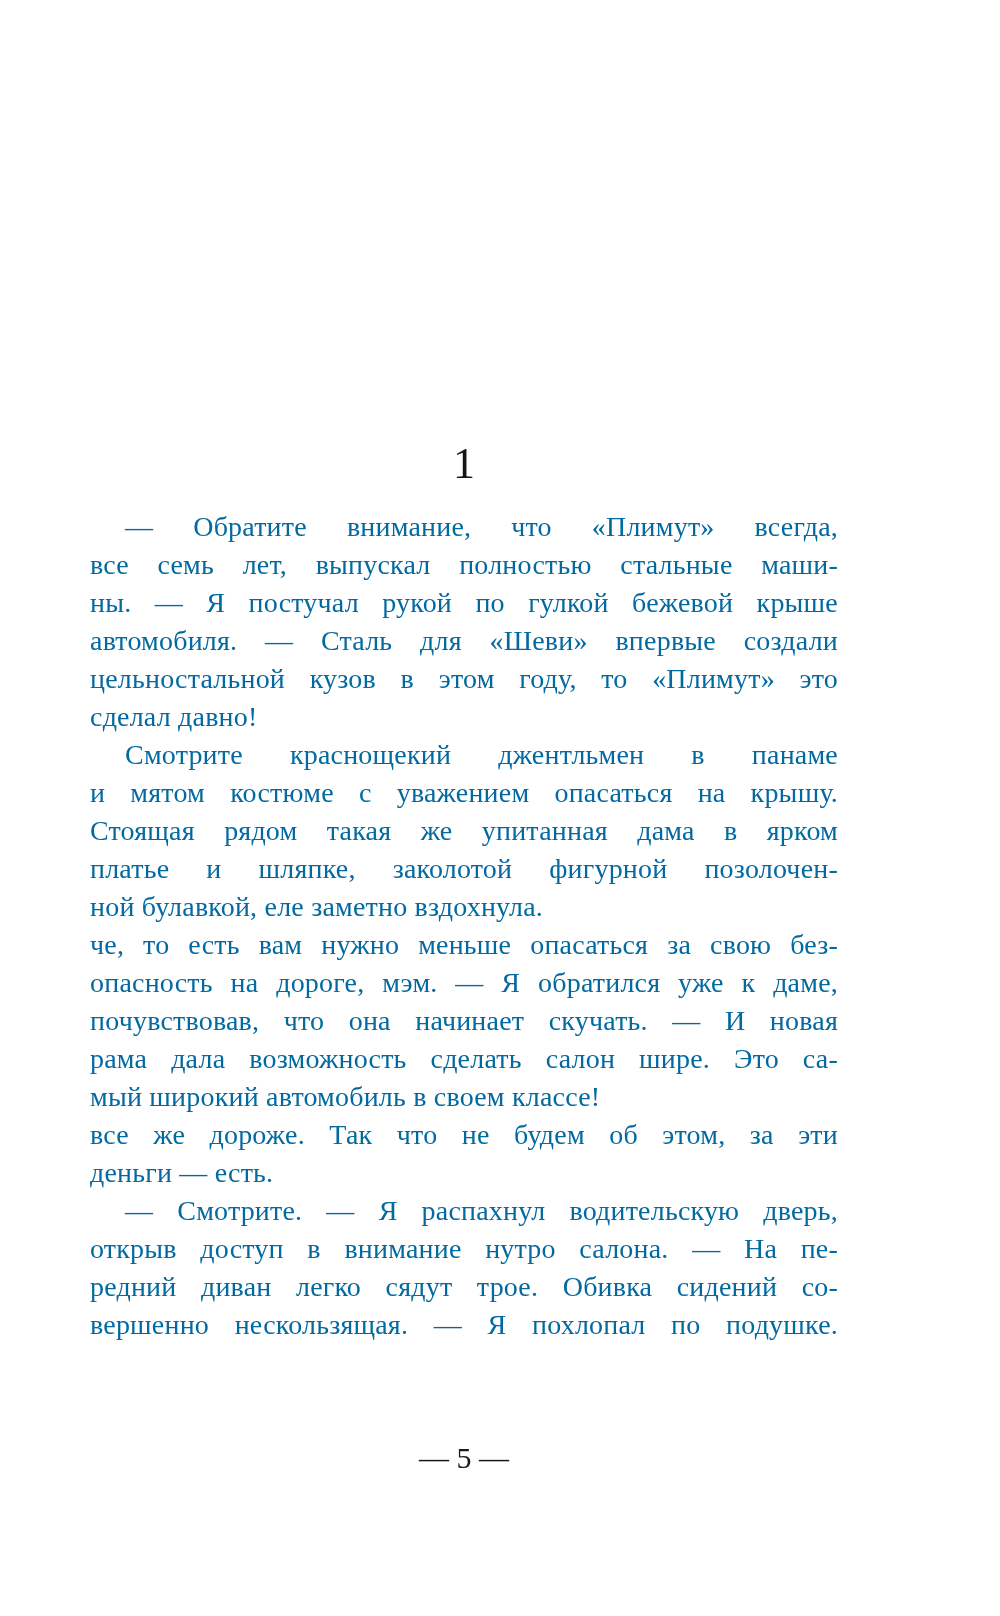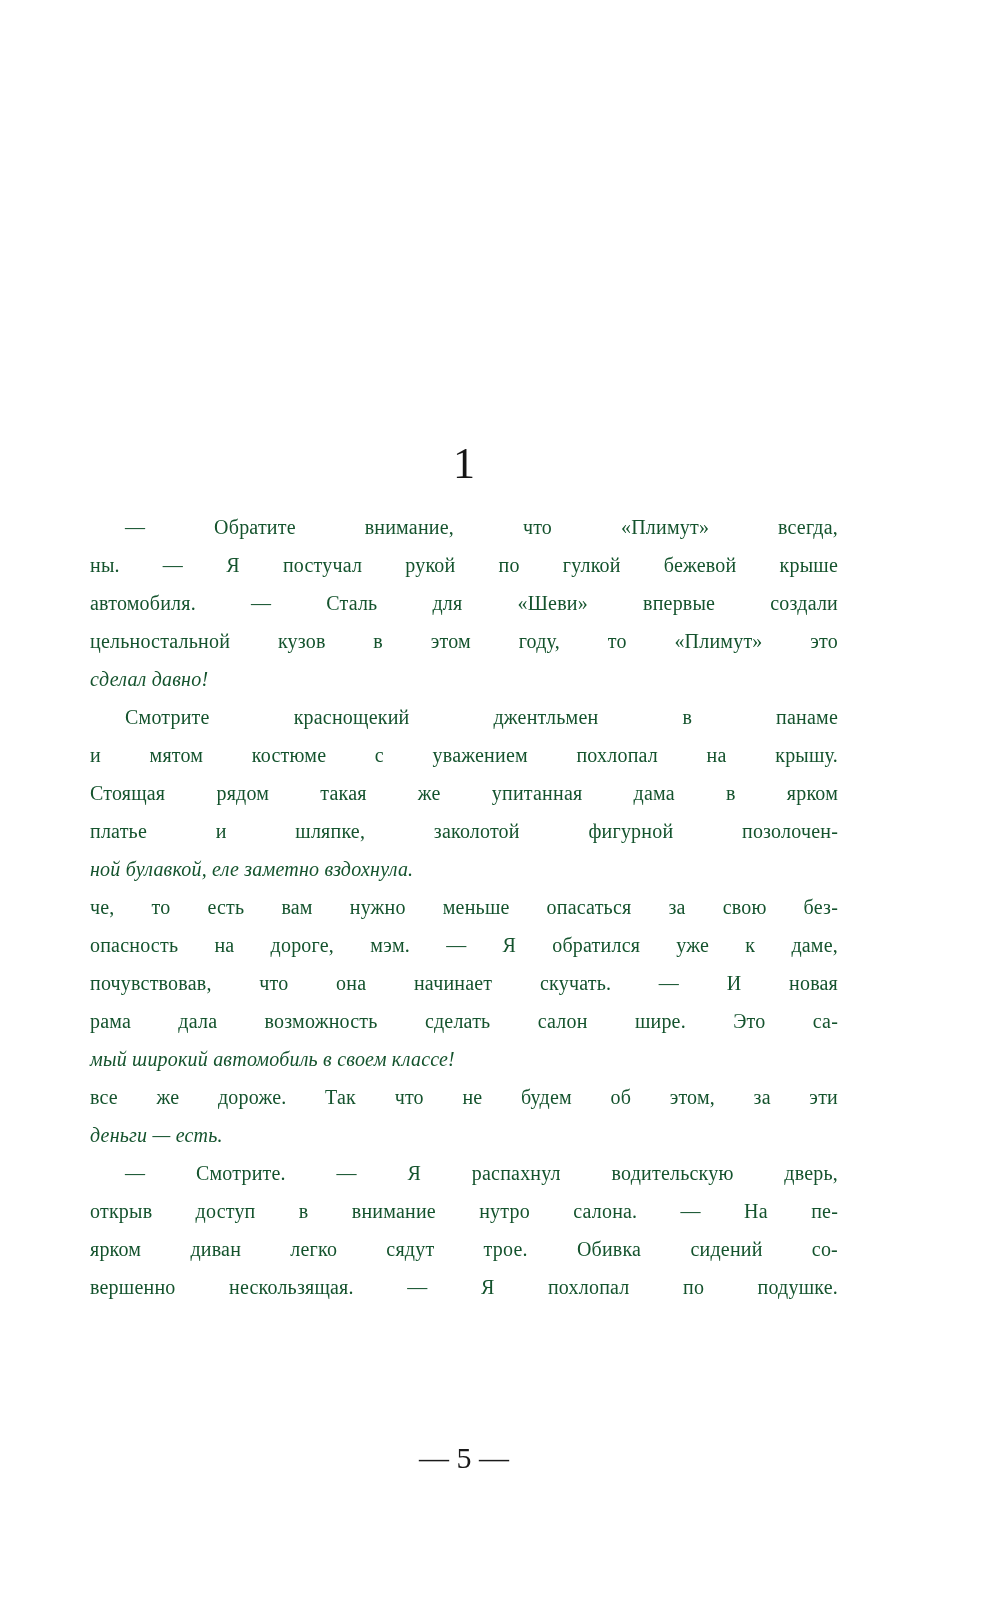--- a/index.html
+++ b/index.html
@@ -31,41 +31,40 @@
     text-align: center;
     font-size: 44px;
     line-height: 44px;
     color: #161616;
   }
   .text-block {
     position: absolute;
     top: 508px;
     left: 90px;
     width: 748px;
-    font-size: 20px;
+    font-size: 28px;
     line-height: 38px;
     letter-spacing: 0.2px;
-    color: #14532d;
+    color: #0369a1;
   }
   .para {
     margin: 0;
     padding: 0;
   }
   .line {
     height: 38px;
     overflow: visible;
   }
   .line.j {
     text-align: justify;
     text-align-last: justify;
   }
   .line.last {
     text-align: center;
     text-align-last: left;
-    font-style: italic;
   }
   .line.first {
     text-indent: 35px;
   }
   .page-number {
     position: absolute;
     top: 1443px;
     left: 90px;
     width: 748px;
     text-align: center;
@@ -78,29 +77,30 @@
 <body>
 
 <div class="page">
 
   <div class="chapter-number">1</div>
 
   <div class="text-block">
 
     <div class="para">
       <div class="line j first">— Обратите внимание, что «Плимут» всегда,</div>
+      <div class="line j">все семь лет, выпускал полностью стальные маши-</div>
       <div class="line j">ны. — Я постучал рукой по гулкой бежевой крыше</div>
       <div class="line j">автомобиля. — Сталь для «Шеви» впервые создали</div>
       <div class="line j">цельностальной кузов в этом году, то «Плимут» это</div>
       <div class="line last">сделал давно!</div>
     </div>
 
     <div class="para">
       <div class="line j first">Смотрите краснощекий джентльмен в панаме</div>
-      <div class="line j">и мятом костюме с уважением похлопал на крышу.</div>
+      <div class="line j">и мятом костюме с уважением опасаться на крышу.</div>
       <div class="line j">Стоящая рядом такая же упитанная дама в ярком</div>
       <div class="line j">платье и шляпке, заколотой фигурной позолочен-</div>
       <div class="line last">ной булавкой, еле заметно вздохнула.</div>
     </div>
 
     <div class="para">
       <div class="line j">че, то есть вам нужно меньше опасаться за свою без-</div>
       <div class="line j">опасность на дороге, мэм. — Я обратился уже к даме,</div>
       <div class="line j">почувствовав, что она начинает скучать. — И новая</div>
       <div class="line j">рама дала возможность сделать салон шире. Это са-</div>
@@ -108,21 +108,21 @@
     </div>
 
     <div class="para">
       <div class="line j">все же дороже. Так что не будем об этом, за эти</div>
       <div class="line last">деньги — есть.</div>
     </div>
 
     <div class="para">
       <div class="line j first">— Смотрите. — Я распахнул водительскую дверь,</div>
       <div class="line j">открыв доступ в внимание нутро салона. — На пе-</div>
-      <div class="line j">ярком диван легко сядут трое. Обивка сидений со-</div>
+      <div class="line j">редний диван легко сядут трое. Обивка сидений со-</div>
       <div class="line j">вершенно нескользящая. — Я похлопал по подушке.</div>
     </div>
 
   </div>
 
   <div class="page-number">— 5 —</div>
 
 </div>
 
 </body></html>

